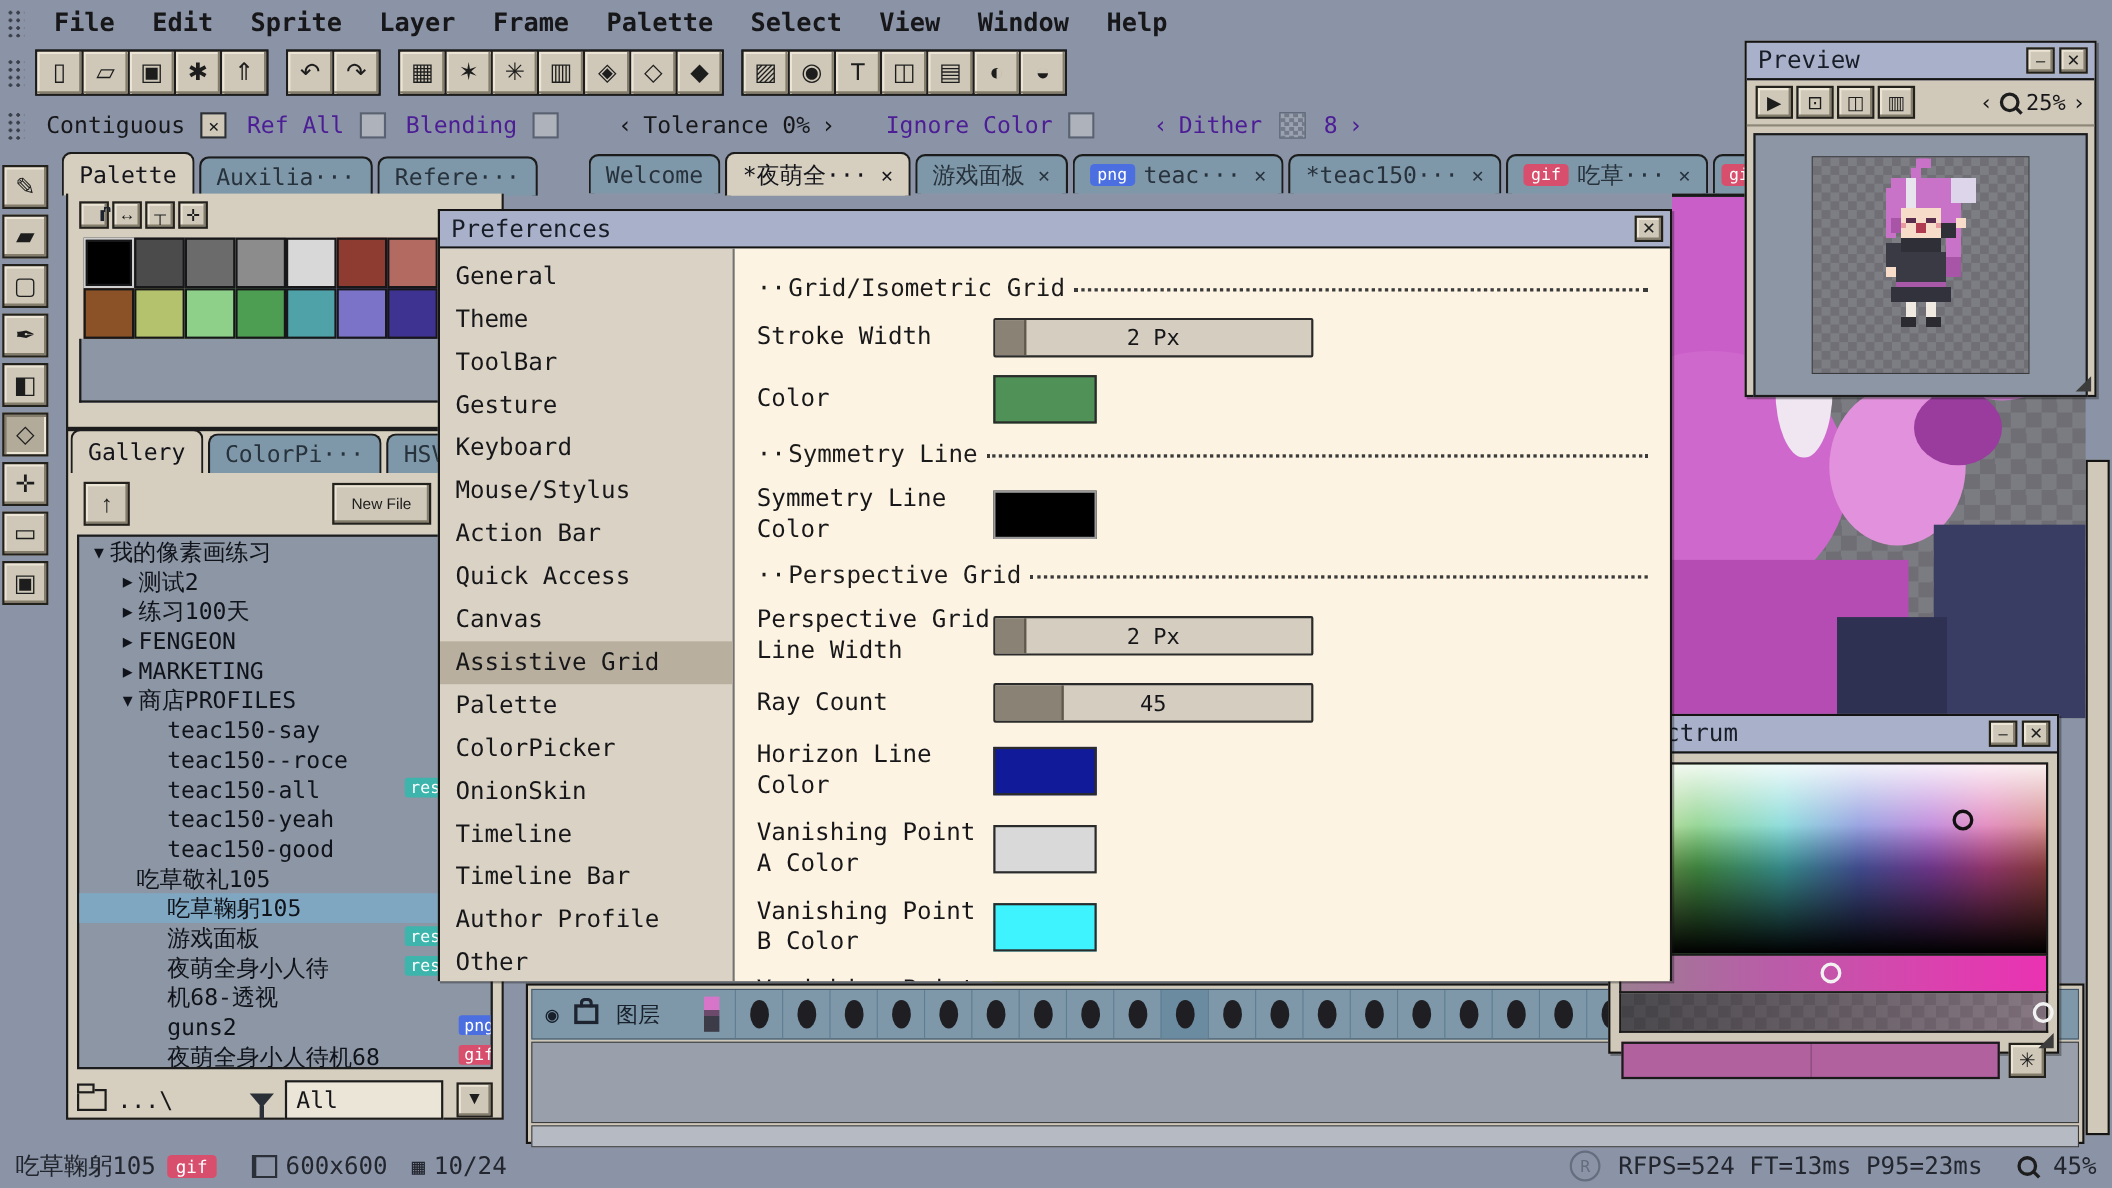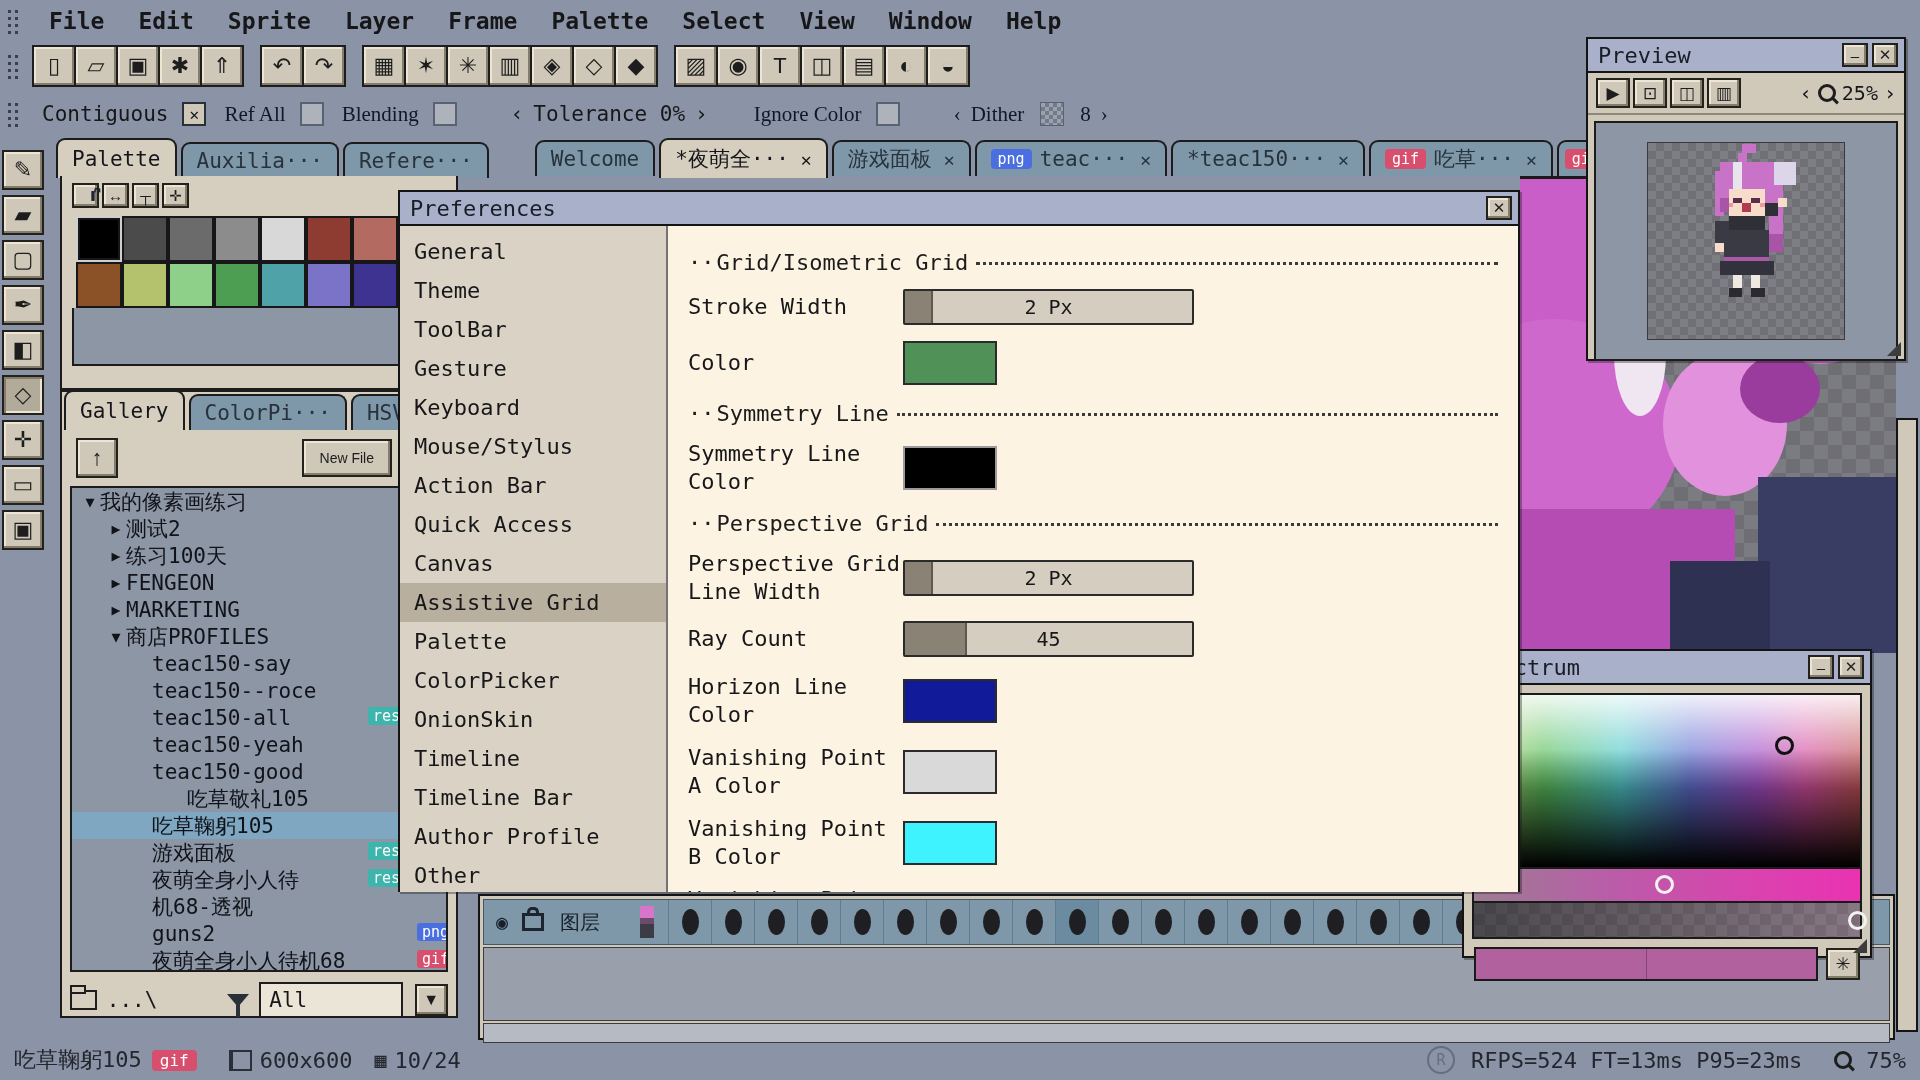--- a/index.html
+++ b/index.html
@@ -12,21 +12,21 @@
   .menubar{left:0;top:0;width:1920px;height:42px;display:flex;align-items:center;padding-left:6px;}
   .menu-item{font-size:23px;font-weight:bold;padding:4px 17px;cursor:default;}
   .toolbar{left:0;top:42px;width:1920px;height:48px;display:flex;align-items:center;padding-left:6px;}
   .tb-group{display:flex;margin-right:16px;border:2px solid #1d1d1d;background:#1d1d1d;gap:2px;}
   .btn3d{background:#cfc8b8;border:2px solid #23211c;
     box-shadow:inset -2px -2px 0 #847d6b,inset 2px 2px 0 #ece5d6;
     display:flex;align-items:center;justify-content:center;color:#1d1d1d;}
   .tb-btn{width:40px;height:38px;font-size:22px;border:none;box-shadow:inset -2px -2px 0 #847d6b,inset 2px 2px 0 #ece5d6;}
   .pressed{background:#b3ab9a;box-shadow:inset 2px 2px 0 #847d6b,inset -2px -2px 0 #ece5d6;}
   .optbar{left:0;top:92px;width:1920px;height:44px;display:flex;align-items:center;gap:10px;padding-left:6px;font-size:21px;}
-  .optbar .dim{color:#0f172a;font-family:Liberation Serif, serif;}
+  .optbar .dim{color:#4c1d95;}
   .cb{width:20px;height:20px;border:2px solid #2a2f38;background:#cfc8b8;display:inline-flex;
     align-items:center;justify-content:center;font-size:16px;font-weight:bold;color:#14161a;margin:0 8px 0 4px;}
   .cb.dimbox{border-color:#596272;background:#aeb2ba;}
   .cb.checked::after{content:"✕";}
   .dither-box{width:22px;height:22px;border:1px solid #596272;margin:0 6px;
     background-image:conic-gradient(#737b8a 25%,#9aa2b0 0 50%,#737b8a 0 75%,#9aa2b0 0);background-size:8px 8px;}
   .spacer8{width:26px;}
   
   .tabsrow{left:56px;top:138px;width:1860px;height:40px;display:flex;align-items:flex-end;}
   .tab{height:34px;display:flex;align-items:center;gap:8px;padding:0 14px;font-size:21px;
@@ -520,21 +520,21 @@
           <span class="tbadge" style="background: rgb(61, 181, 172); left: 296px;">resp</span>
         </div>
         <div class="trow" style="padding-left: 60px;">
           <span class="arrow"></span>
           <span>teac150-yeah</span>
         </div>
         <div class="trow" style="padding-left: 60px;">
           <span class="arrow"></span>
           <span>teac150-good</span>
         </div>
-        <div class="trow" style="padding-left: 95px;">
+        <div class="trow" style="padding-left: 32px;">
           <span class="arrow"></span>
           <span>吃草敬礼105</span>
         </div>
         <div class="trow sel" style="padding-left: 60px;">
           <span class="arrow"></span>
           <span>吃草鞠躬105</span>
         </div>
         <div class="trow" style="padding-left: 60px;">
           <span class="arrow"></span>
           <span>游戏面板</span>
@@ -749,16 +749,16 @@
     <span>吃草鞠躬105</span>
     <span class="sb-badge" id="sb-badge" style="background: rgb(216, 79, 110);">gif</span>
     <span class="sb-ic-size"></span>
     <span>600x600</span>
     <span class="sb-ic">▦</span>
     <span>10/24</span>
     <span class="sb-right">
       <span class="r-circ">R</span>
       <span>RFPS=524 FT=13ms P95=23ms</span>
       <span class="mag sb-mag"></span>
-      <span>75%</span>
+      <span>45%</span>
     </span>
   </div>
 </div>
 
 </body></html>

